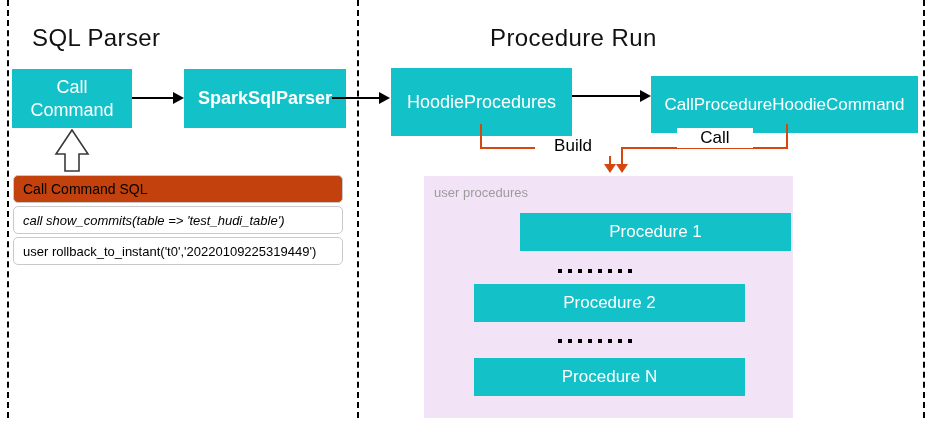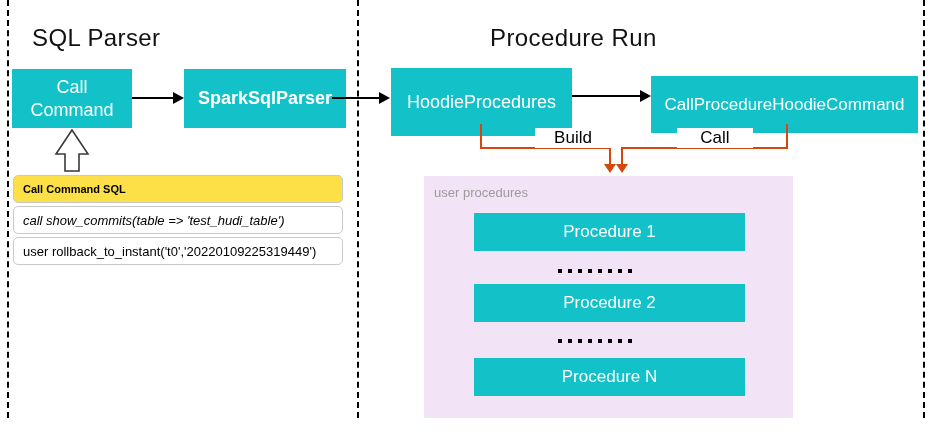--- a/index.html
+++ b/index.html
@@ -19,21 +19,21 @@
   .ahead-right{position:absolute;width:0;height:0;border-left:11px solid #000;border-top:6px solid transparent;border-bottom:6px solid transparent;}
   .oline-v{position:absolute;width:2px;background:var(--orange);}
   .oline-h{position:absolute;height:2px;background:var(--orange);}
   .ohead-down{position:absolute;width:0;height:0;border-left:6px solid transparent;border-right:6px solid transparent;border-top:9px solid var(--orange);}
   .edge-label{position:absolute;width:76px;height:20px;text-align:center;font-size:17px;background:#fff;color:#000;}
   .sqltable-cell{
     position:absolute;left:13px;width:330px;height:28px;box-sizing:border-box;
     border:1px solid #c9c9c9;border-radius:5px;background:#fff;
     display:flex;align-items:center;padding-left:9px;font-size:13px;white-space:nowrap;
   }
-  .sqltable-header{background:#fde047;font-size:11px;font-weight:bold;}
+  .sqltable-header{background:#c2410c;font-size:14px;}
   .pink-panel{position:absolute;left:424px;top:176px;width:369px;height:242px;background:var(--pink);}
   .panel-label{position:absolute;left:10px;top:9px;font-size:13px;color:#9b9b9b;}
   .proc{
     position:absolute;left:50px;width:271px;height:38px;background:var(--teal);
     color:#fff;display:flex;align-items:center;justify-content:center;font-size:17px;
   }
   .dots{position:absolute;left:134px;display:flex;gap:6px;}
   .dots .dot{width:4px;height:4px;background:#000;display:inline-block;}
 </style>
 </head>
@@ -64,34 +64,34 @@
   <div class="oline-v" style="left:480px;top:124px;height:25px;"></div>
   <div class="oline-h" style="left:480px;top:147px;width:131px;"></div>
   <div class="oline-v" style="left:609px;top:147px;height:18px;"></div>
   <div class="ohead-down" style="left:604px;top:164px;"></div>
 
   <div class="oline-v" style="left:786px;top:124px;height:25px;"></div>
   <div class="oline-h" style="left:621px;top:147px;width:167px;"></div>
   <div class="oline-v" style="left:621px;top:147px;height:18px;"></div>
   <div class="ohead-down" style="left:616px;top:164px;"></div>
 
-  <div class="edge-label" style="left:535px;top:128px;">Build</div>
+  <div class="edge-label" style="left:535px;top:136px;">Build</div>
   <div class="edge-label" style="left:677px;top:128px;">Call</div>
 
   <svg class="abs" style="left:52px;top:129px;" width="40" height="43" viewBox="0 0 40 43">
     <polygon points="20,1 4,25 13,25 13,42 27,42 27,25 36,25" fill="#ffffff" stroke="#3a3a3a" stroke-width="1.6" stroke-linejoin="miter"></polygon>
   </svg>
 
   <div class="sqltable-cell sqltable-header" style="top:175px;">Call Command SQL</div>
   <div class="sqltable-cell" style="top:206px;font-style:italic;">call show_commits(table =&gt; 'test_hudi_table')</div>
   <div class="sqltable-cell" style="top:237px;">user rollback_to_instant('t0','20220109225319449')</div>
 
   <div class="pink-panel">
     <div class="panel-label">user procedures</div>
-    <div class="proc" style="top:37px;">Procedure 1</div>
+    <div class="proc" style="top:37px;margin-left:46px;">Procedure 1</div>
     <div class="dots" style="top:93px;">
         <span class="dot"></span>
         <span class="dot"></span>
         <span class="dot"></span>
         <span class="dot"></span>
         <span class="dot"></span>
         <span class="dot"></span>
         <span class="dot"></span>
         <span class="dot"></span>
       </div>

